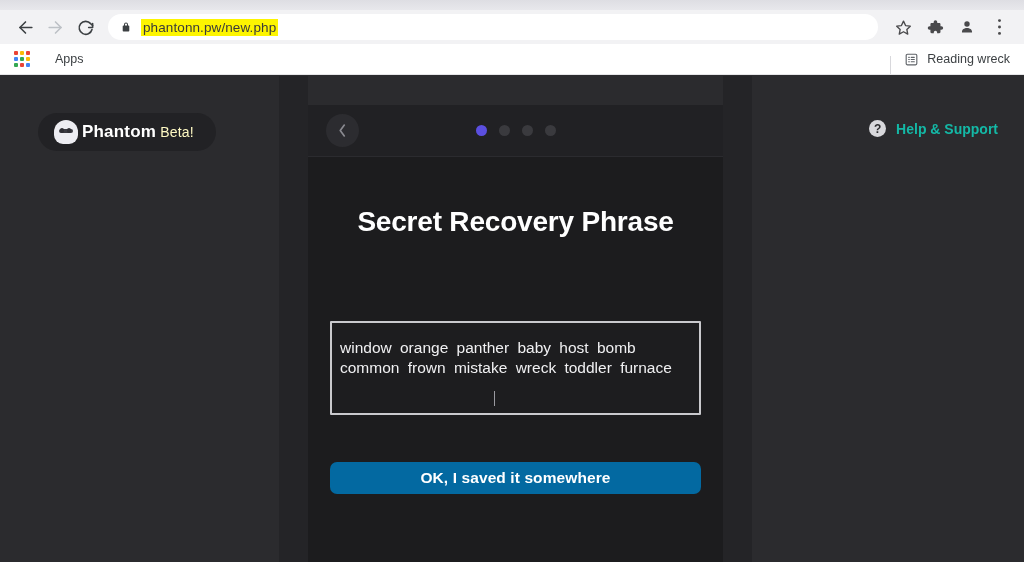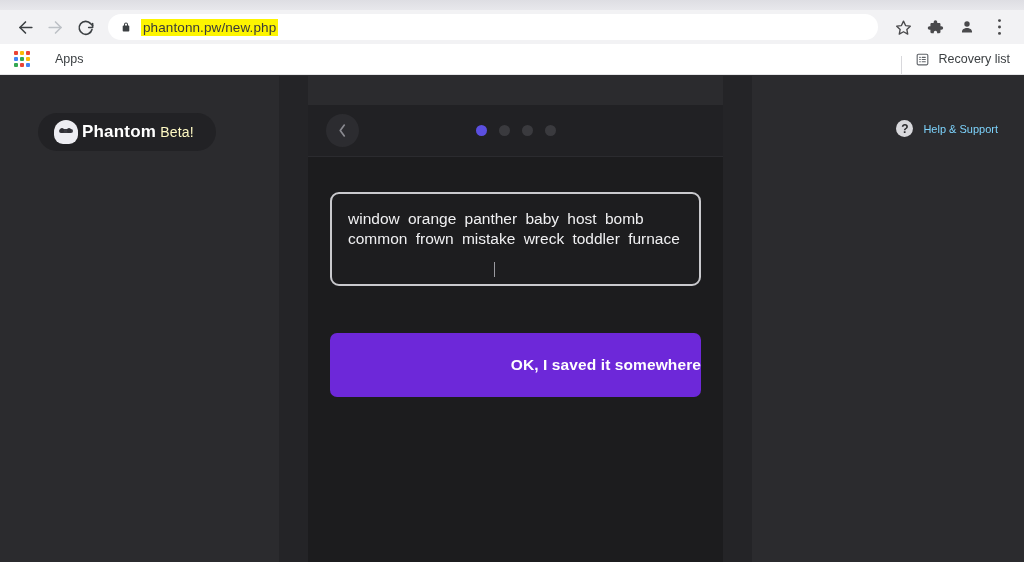--- a/index.html
+++ b/index.html
@@ -220,23 +220,23 @@
     color: #2b2b2e;
     font-size: 12px;
     font-weight: bold;
     display: flex;
     align-items: center;
     justify-content: center;
     line-height: 1;
     flex: 0 0 auto;
   }
   .help-label {
-    font-size: 11px;
-    font-weight: normal;
-    color: #7dd3fc;
+    font-size: 14px;
+    font-weight: bold;
+    color: #14b8a6;
   }
 
   
   .modal {
     position: absolute;
     top: 29px; left: 308px;
     width: 415px;
     height: 457px;
     background: #1c1c1e;
   }
@@ -282,55 +282,54 @@
   .modal-warning {
     margin-top: 22px;
     text-align: center;
     font-size: 15.5px;
     line-height: 1.42;
     color: #d4c04a;
     padding: 0 6px;
   }
 
   .seed-box {
-    margin-top: 35px;
+    margin-top: 83px;
     border: 2px solid #c9c9cd;
-    border-radius: 9px;
+    border-radius: 1px;
     background: #1d1d1f;
-    padding: 15px 16px 17px 16px;
+    padding: 15px 16px 17px 8px;
     height: 94px;
     position: relative;
   }
   .seed-words {
     font-size: 15.5px;
     line-height: 1.32;
     color: #f0f0f2;
     word-spacing: 4px;
   }
   .seed-caret {
     position: absolute;
     left: 162px; top: 68px;
     width: 1px; height: 15px;
     background: #9a9aa0;
   }
 
   .cta-button {
     margin-top: 47px;
     width: 100%;
-    height: 64px;
-    background: #6d28d9;
+    height: 32px;
+    background: #0369a1;
     border: none;
     border-radius: 7px;
     color: #ffffff;
     font-family: "Liberation Sans", sans-serif;
     font-size: 15.5px;
     font-weight: bold;
     letter-spacing: 0.1px;
     cursor: pointer;
-    text-align: right;
   }
 </style>
 </head>
 <body>
 
 <div class="screen">
 
   <div class="tabstrip"></div>
 
   <div class="toolbar">
@@ -415,21 +414,21 @@
         <svg width="15" height="15" viewBox="0 0 24 24" fill="none" stroke="currentColor" stroke-width="1.8">
           <rect x="3.5" y="3.5" width="17" height="17" rx="2"></rect>
           <line x1="7.5" y1="8.5" x2="8.5" y2="8.5" stroke-linecap="round"></line>
           <line x1="11.5" y1="8.5" x2="16.5" y2="8.5" stroke-linecap="round"></line>
           <line x1="7.5" y1="12" x2="8.5" y2="12" stroke-linecap="round"></line>
           <line x1="11.5" y1="12" x2="16.5" y2="12" stroke-linecap="round"></line>
           <line x1="7.5" y1="15.5" x2="8.5" y2="15.5" stroke-linecap="round"></line>
           <line x1="11.5" y1="15.5" x2="16.5" y2="15.5" stroke-linecap="round"></line>
         </svg>
       </span>
-      <span class="bm-label">Recovery list</span>
+      <span class="bm-label">Reading wreck</span>
     </div>
   </div>
 
   <div class="page">
 
     <div class="side-band left"></div>
     <div class="side-band right"></div>
 
     <div class="phantom-badge">
       <span class="ghost">
@@ -456,20 +455,21 @@
         <div class="dots">
           <span class="dot active"></span>
           <span class="dot"></span>
           <span class="dot"></span>
           <span class="dot"></span>
         </div>
       </div>
 
       <div class="modal-body">
 
+        <h1 class="modal-title">Secret Recovery Phrase</h1>
 
 
         <div class="seed-box">
           <div class="seed-words">window orange panther baby host bomb common frown mistake wreck toddler furnace</div>
           <span class="seed-caret"></span>
         </div>
 
         <button class="cta-button">OK, I saved it somewhere</button>
       </div>
     </div>

